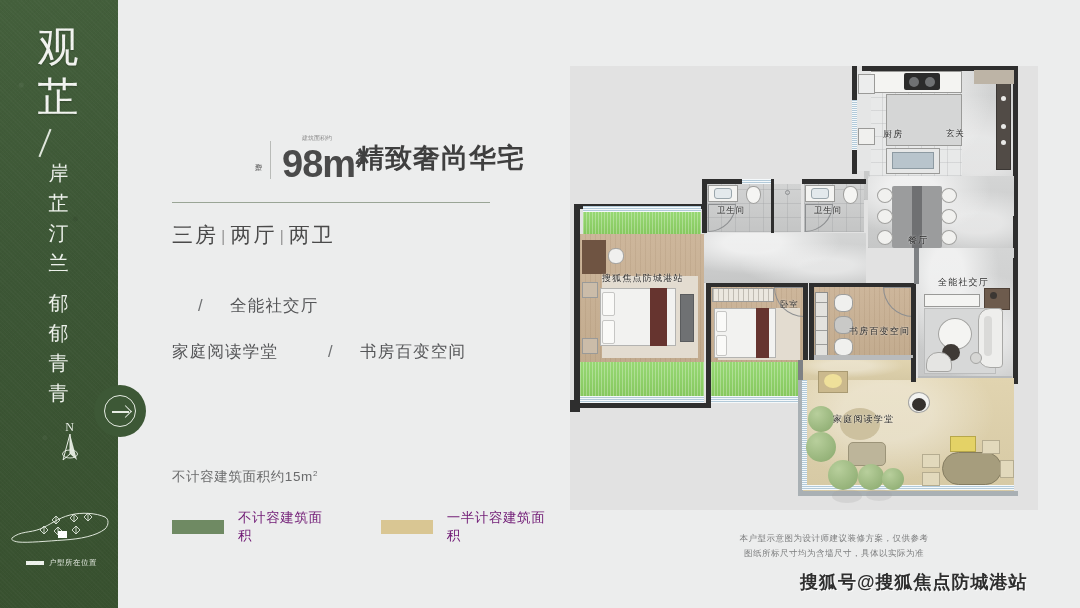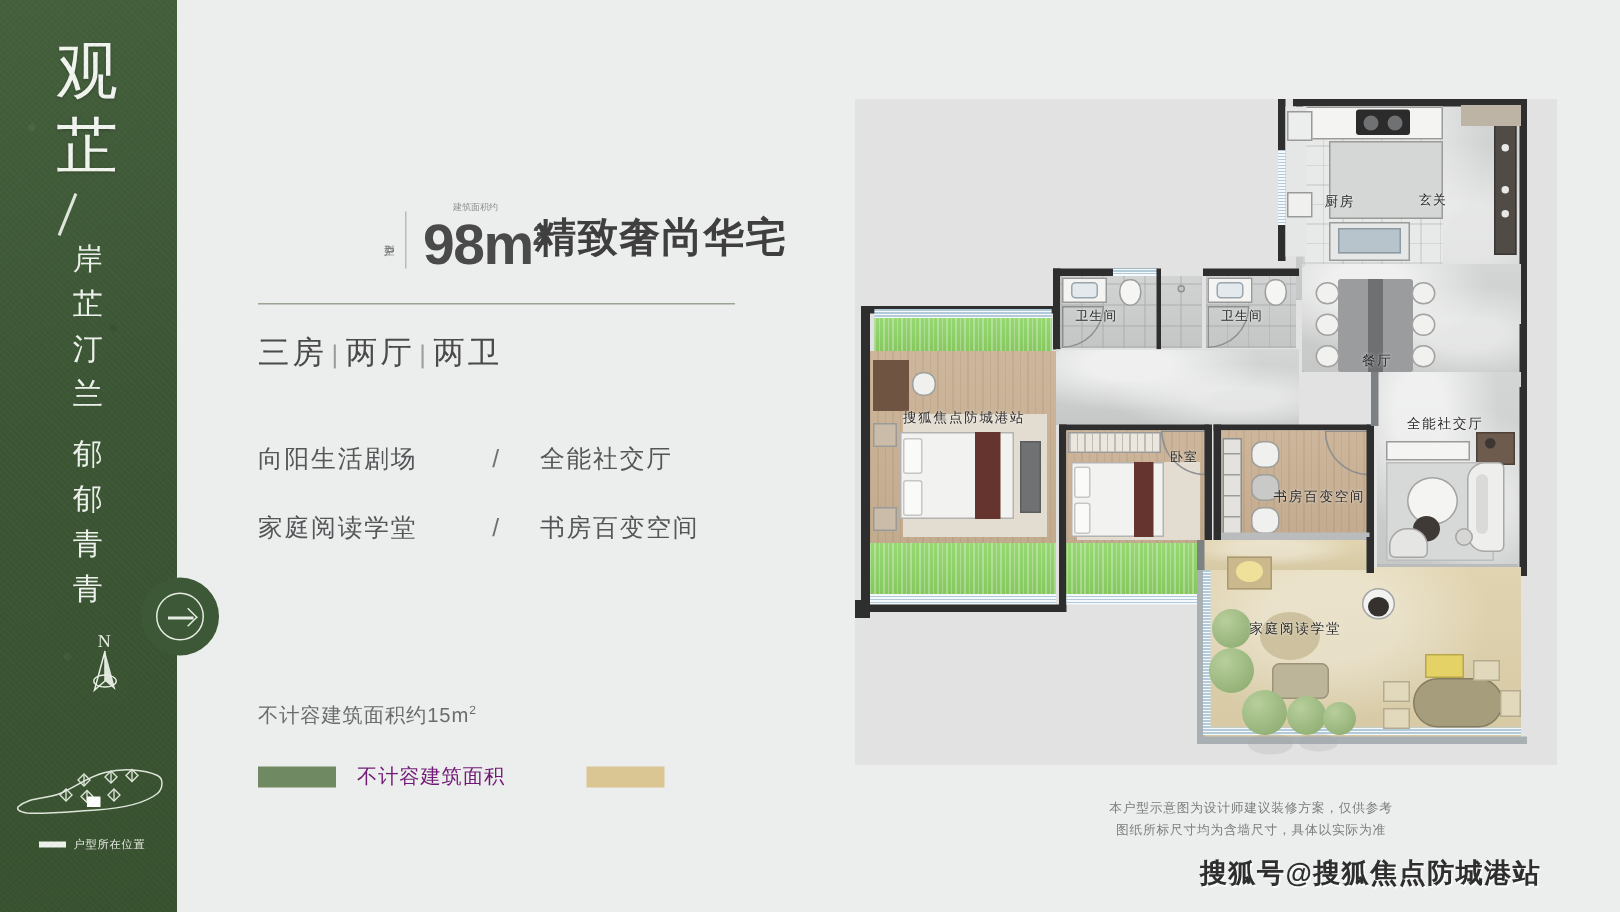--- a/index.html
+++ b/index.html
@@ -283,40 +283,40 @@
   </div>
 
   <div class="rule"></div>
 
   <div class="rooms">
     <span>三房</span><span class="sep">|</span><span>两厅</span><span class="sep">|</span><span>两卫</span>
   </div>
 
   <div class="features">
     <div class="frow">
-      <span class="c1">向阳生活剧场</span>
       <span class="sl">/</span>
       <span class="c2">全能社交厅</span>
     </div>
     <div class="frow">
       <span class="c1">家庭阅读学堂</span>
       <span class="sl">/</span>
       <span class="c2">书房百变空间</span>
     </div>
   </div>
 
   <div class="footnote">
     <span>不计容建筑面积约15m</span><span class="sup">2</span>
   </div>
 
   <div class="legend">
     <span class="sw green"></span>
     <span class="lb">不计容建筑面积</span>
     <span class="gap"></span>
     <span class="sw tan"></span>
+    <span class="lb">一半计容建筑面积</span>
   </div>
 </div>
 
 <div id="plan">
 
   <div class="pl" style="left:14px;top:66px;width:468px;height:444px;background:rgba(140,140,140,.10);"></div>
 
   <div class="pl marble" style="left:308px;top:70px;width:150px;height:130px;"></div>
   <div class="pl wall" style="left:306px;top:66px;width:156px;height:5px;"></div>
   <div class="pl wall" style="left:457px;top:66px;width:5px;height:150px;"></div>

